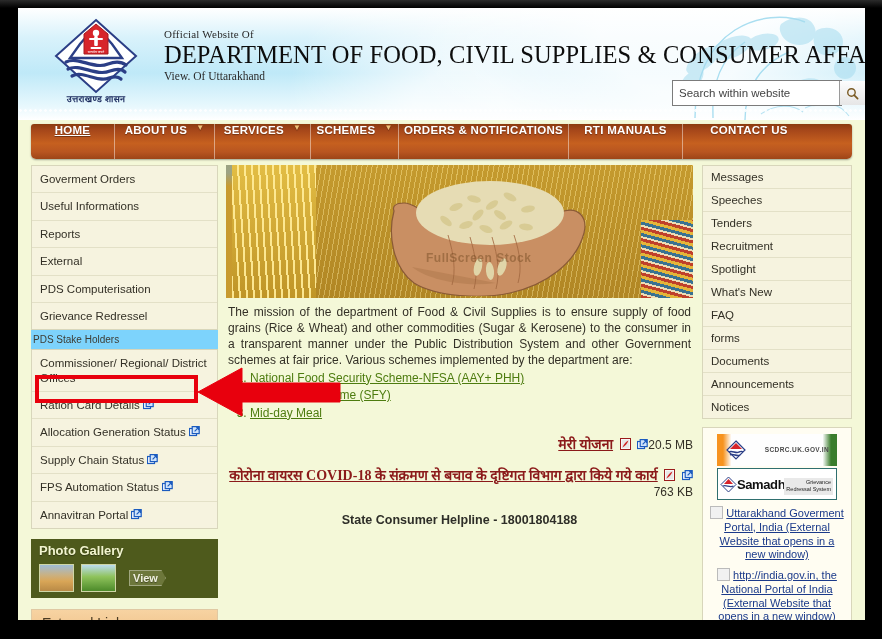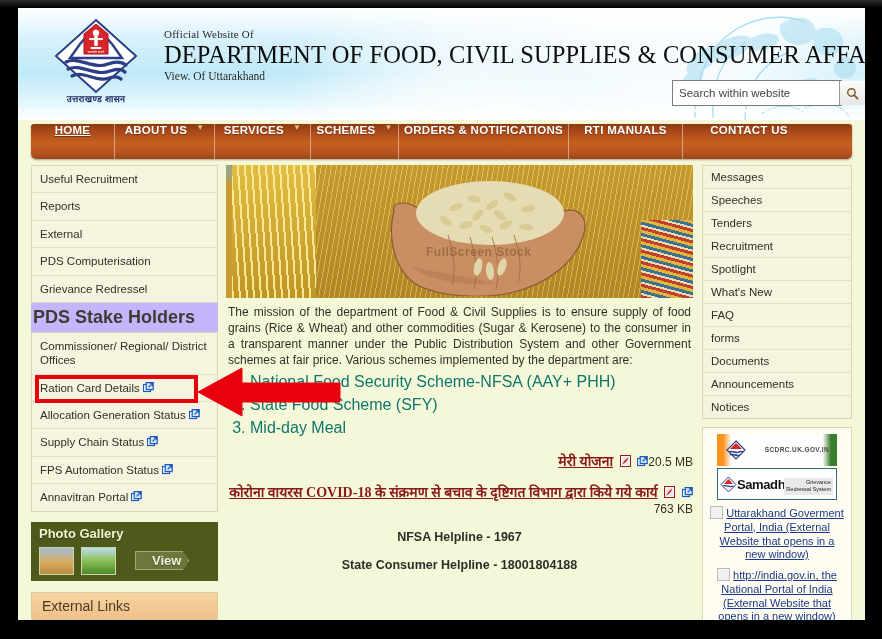--- a/index.html
+++ b/index.html
@@ -125,44 +125,44 @@
   
   #left-col { position: absolute; left: 0; top: 0; width: 187px; }
   .panel-list { border: 1px solid #d8d6bb; background: #f6f3df; }
   .menu-item {
     padding: 6px 8px; font-size: 11.5px; color: #333026;
     border-bottom: 1px solid #e3e0c7; background: #f6f3df;
     cursor: pointer; line-height: 1.25;
   }
   .menu-item:last-child { border-bottom: 0; }
   .menu-head {
-    padding: 4px 4px 4px 2px; font-size: 18px; color: #3d3c33;
-    background: #c4b5fd; border: 0; font-weight: bold;
+    padding: 4px 4px 4px 2px; font-size: 10px; color: #3d3c33;
+    background: #7dd3fc; border: 0;
   }
   .ext-ico { display:inline-block; vertical-align: -1px; margin-left: 3px; }
 
   #left-block-2 { margin-top: 0; border: 1px solid #d8d6bb; background:#f6f3df; }
 
   
   #photo-gallery {
     margin-top: 10px; width: 187px; height: 59px;
     background: #4e5a1c; position: relative;
   }
   #pg-title {
     color: #f2f5cf; font-size: 13px; font-weight: bold;
     padding: 4px 0 0 8px; text-shadow: 0 1px 1px rgba(0,0,0,.4);
   }
   #pg-thumbs { position: absolute; left: 8px; top: 25px; display: flex; gap: 7px; align-items: center; }
   .pg-thumb { width: 35px; height: 28px; border: 1px solid #cfd6a6; }
   #pg-thumb-1 { background: linear-gradient(180deg,#9fbcd6 0%,#c9b183 38%,#d9a657 62%,#b98a46 100%); }
   #pg-thumb-2 { background: linear-gradient(180deg,#bcdcf0 0%,#8fc35c 45%,#4c8a2a 100%); }
   #pg-view {
-    margin-left: 12px; font-size: 13px; color: #f0f0e0; font-weight: bold;
+    margin-left: 6px; font-size: 11px; color: #f0f0e0; font-weight: bold;
     background: rgba(120,130,70,.75); border: 1px solid rgba(255,255,255,.35);
-    padding: 1px 7px 1px 16px; cursor: pointer;
+    padding: 1px 7px 1px 3px; cursor: pointer;
     clip-path: polygon(0 0, 88% 0, 100% 50%, 88% 100%, 0 100%);
     text-shadow: 0 1px 1px rgba(0,0,0,.4);
   }
 
   
   #ext-links { margin-top: 11px; border: 1px solid #e0c9a3; background: #fffdf2; }
   #ext-links-head {
     background: linear-gradient(180deg,#f7d3a2,#efc189);
     padding: 5px 10px; font-size: 14px; color: #4a3a22;
   }
@@ -190,29 +190,29 @@
   }
   #banner-hands {
     position: absolute; left: 160px; top: 6px; width: 210px; height: 125px;
   }
   #banner-fabric {
     position: absolute; right: 0; top: 55px; width: 52px; height: 78px;
     background: repeating-linear-gradient(15deg,#c0392b 0 3px,#f2e3c0 3px 5px,#2e6f9a 5px 8px,#e8b83a 8px 11px);
     opacity: .92;
   }
   #banner-watermark {
-    position: absolute; left: 200px; top: 80px;
+    position: absolute; left: 200px; top: 86px;
     font-size: 12px; color: rgba(110,70,30,.45); font-weight: bold; letter-spacing: .5px;
   }
 
   #mission {
     margin-top: 7px; font-size: 12px; color: #333026; line-height: 1.33;
     text-align: justify; padding: 0 2px;
   }
-  #mission-list { margin: 1px 0 0 0; padding-left: 24px; font-size: 16px; color: #0f766e; line-height: 1.45; }
+  #mission-list { margin: 1px 0 0 0; padding-left: 24px; font-size: 12px; color: #4d7c0f; line-height: 1.45; text-decoration: underline; }
 
   .center-link-line { text-align: right; margin-top: 12px; font-size: 13px; }
   .hi-link {
     color: #8b1a1a; font-weight: bold; text-decoration: underline; cursor: pointer;
     font-family: "Liberation Serif", serif; font-size: 14px;
   }
   .size-text { color: #333026; font-size: 12px; font-family: "Liberation Sans", sans-serif; font-weight: normal; }
   .helpline { text-align: center; margin-top: 14px; font-size: 12.5px; font-weight: bold; color: #2e2e28; }
 
   
@@ -361,21 +361,22 @@
         </div>
         <div class="nav-item" style="width: 132px;">
           <span class="nav-label">CONTACT US</span>
         </div>
       </div>
 
     <div id="cols">
 
       <div id="left-col">
         <div class="panel-list" id="left-group-1">
-            <div class="menu-item"><span>Useful Recruitment</span></div>
+            <div class="menu-item"><span>Goverment Orders</span></div>
+            <div class="menu-item"><span>Useful Informations</span></div>
             <div class="menu-item"><span>Reports</span></div>
             <div class="menu-item"><span>External</span></div>
             <div class="menu-item"><span>PDS Computerisation</span></div>
             <div class="menu-item"><span>Grievance Redressel</span></div>
           </div>
         <div class="menu-head">PDS Stake Holders</div>
         <div id="left-block-2">
             <div class="menu-item"><span>Commissioner/ Regional/ District Offices</span></div>
             <div class="menu-item"><span>Ration Card Details</span><svg class="ext-ico" width="11" height="11" viewBox="0 0 11 11">
                 <rect x="0.5" y="2.5" width="7" height="7" fill="#fff" stroke="#1b5bbf" stroke-width="1.2"></rect>
@@ -489,21 +490,20 @@
                 <path d="M2.4,9.4 C4,6.4 6.2,3.4 8.4,2.6 C7.4,5.6 5,8.4 2.4,9.4 Z" fill="#cf2222"></path>
               </svg> <svg class="ext-ico" width="11" height="11" viewBox="0 0 11 11">
                 <rect x="0.5" y="2.5" width="7" height="7" fill="#fff" stroke="#1b5bbf" stroke-width="1.2"></rect>
                 <rect x="3.2" y="0.6" width="7" height="7" fill="#cfe3fa" stroke="#1b5bbf" stroke-width="1.2"></rect>
                 <path d="M5.6,5.4 L9.2,1.8" stroke="#1b5bbf" stroke-width="1.2"></path>
                 <path d="M7.2,1.6 L9.6,1.6 L9.6,4" fill="none" stroke="#1b5bbf" stroke-width="1.2"></path>
               </svg><span class="size-text">763 KB</span></div>
           </div>
 
         <div id="helplines">
-            <div class="helpline">NFSA Helpline - 1967</div>
             <div class="helpline">State Consumer Helpline - 18001804188</div>
           </div>
       </div>
 
       <div id="right-col">
         <div class="panel-list" id="right-menu">
             <div class="rmenu-item"><span>Messages</span></div>
             <div class="rmenu-item"><span>Speeches</span></div>
             <div class="rmenu-item"><span>Tenders</span></div>
             <div class="rmenu-item"><span>Recruitment</span></div>

